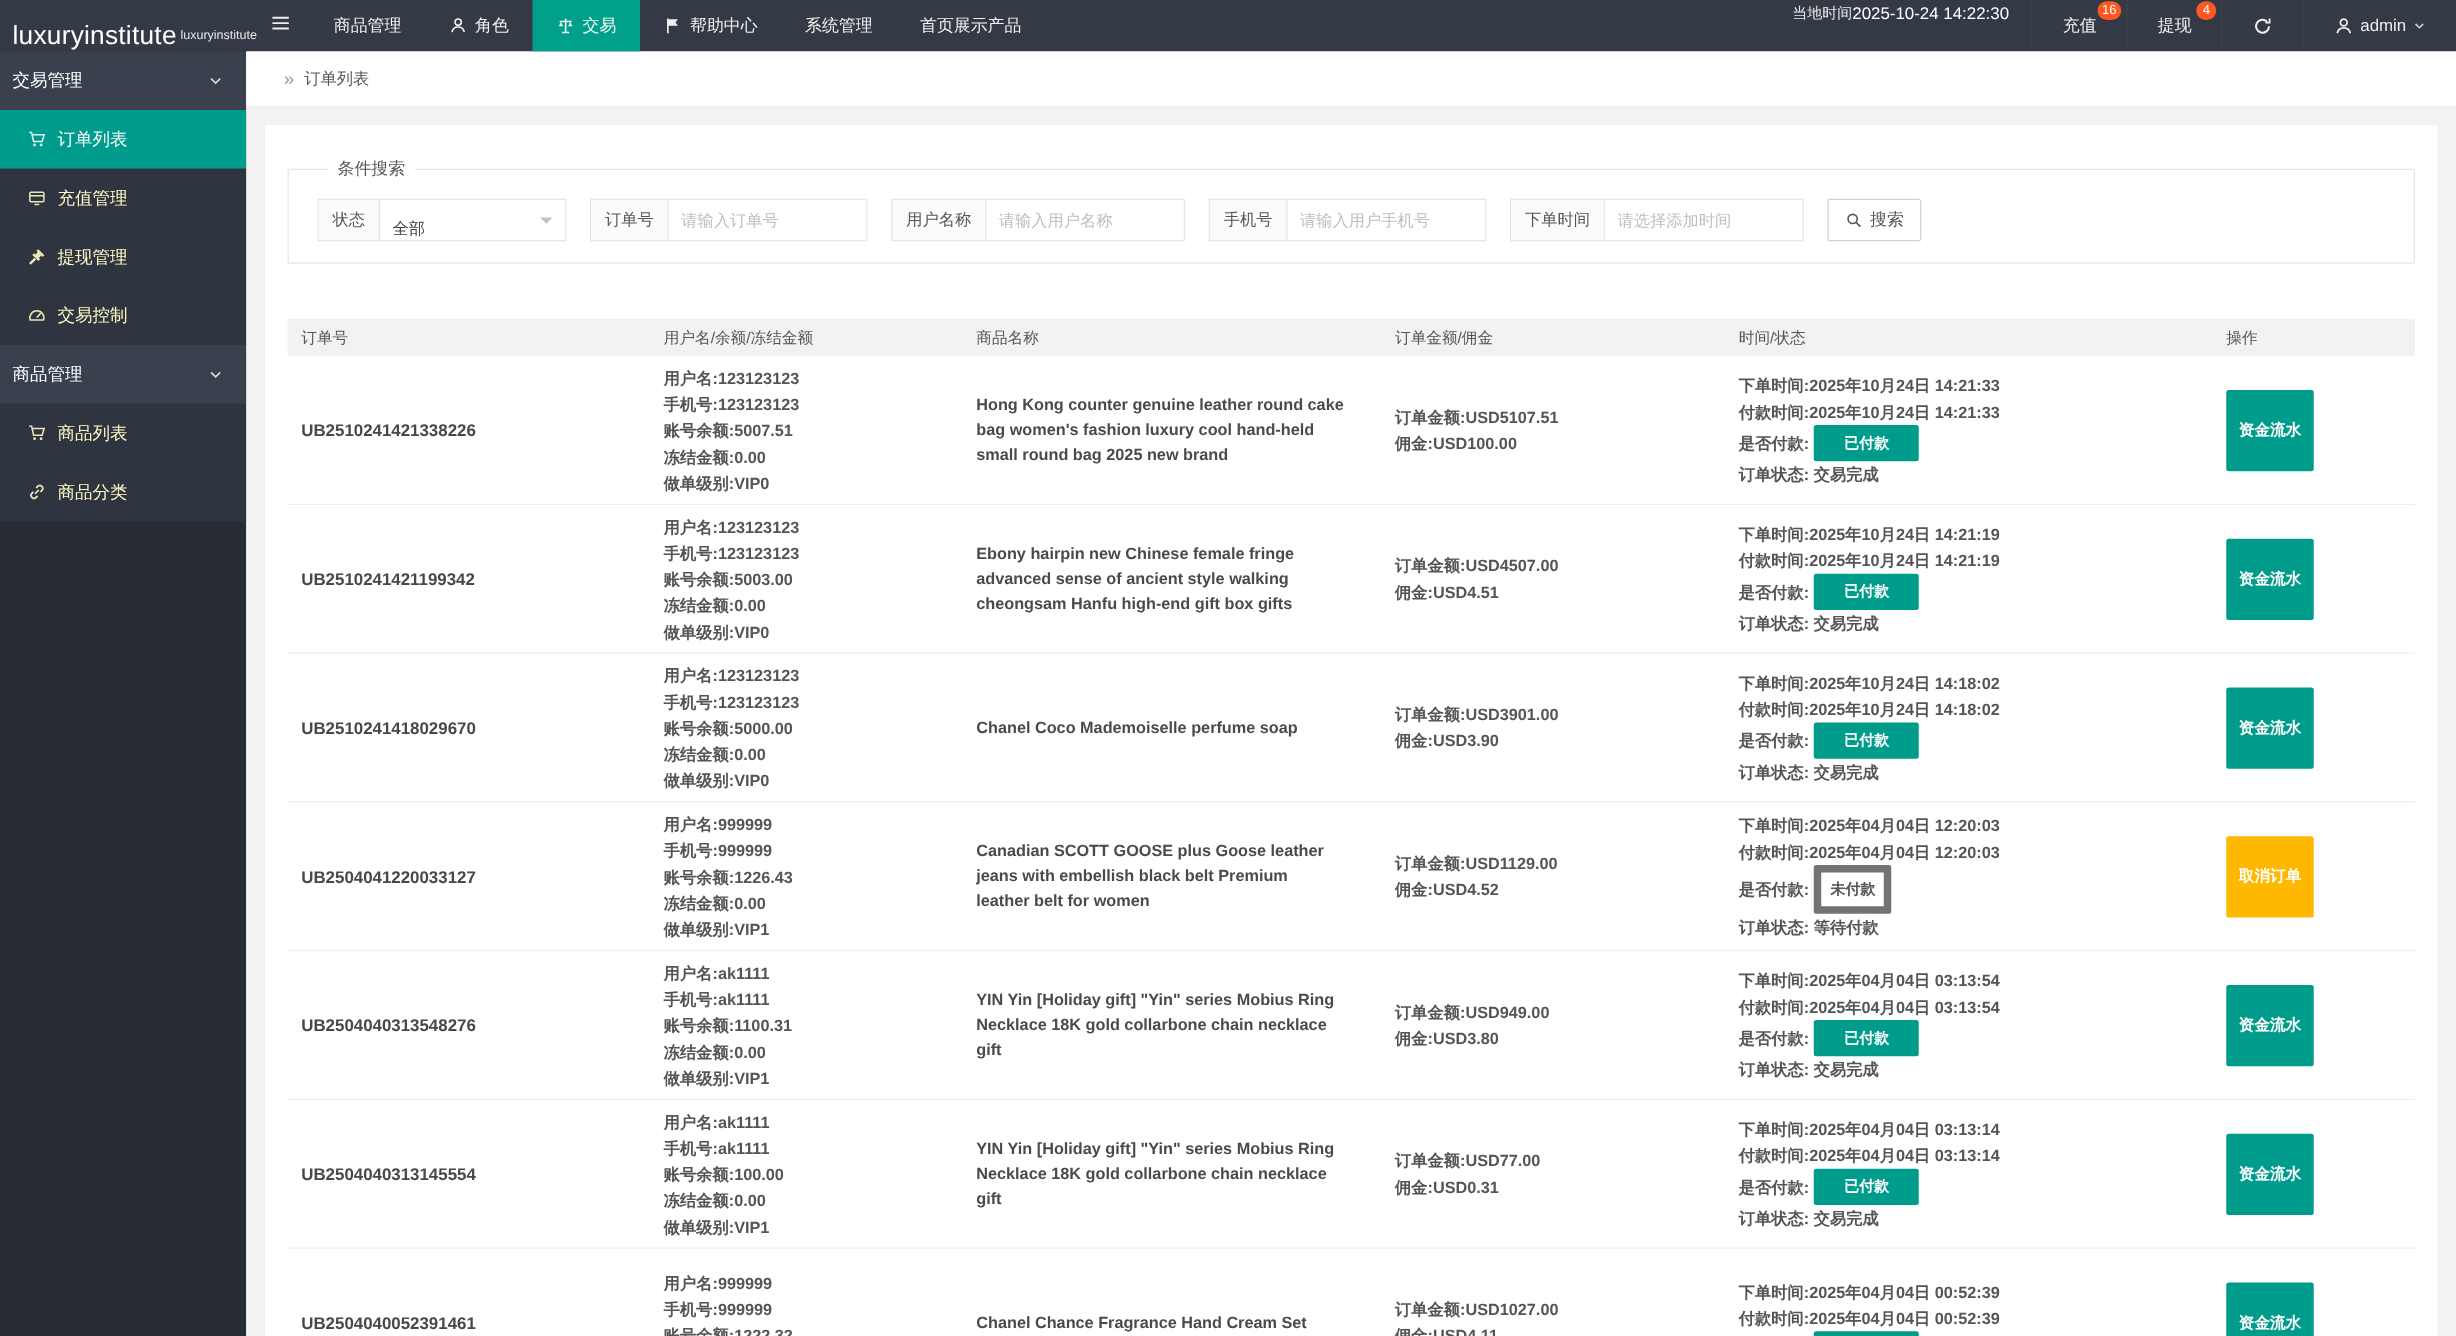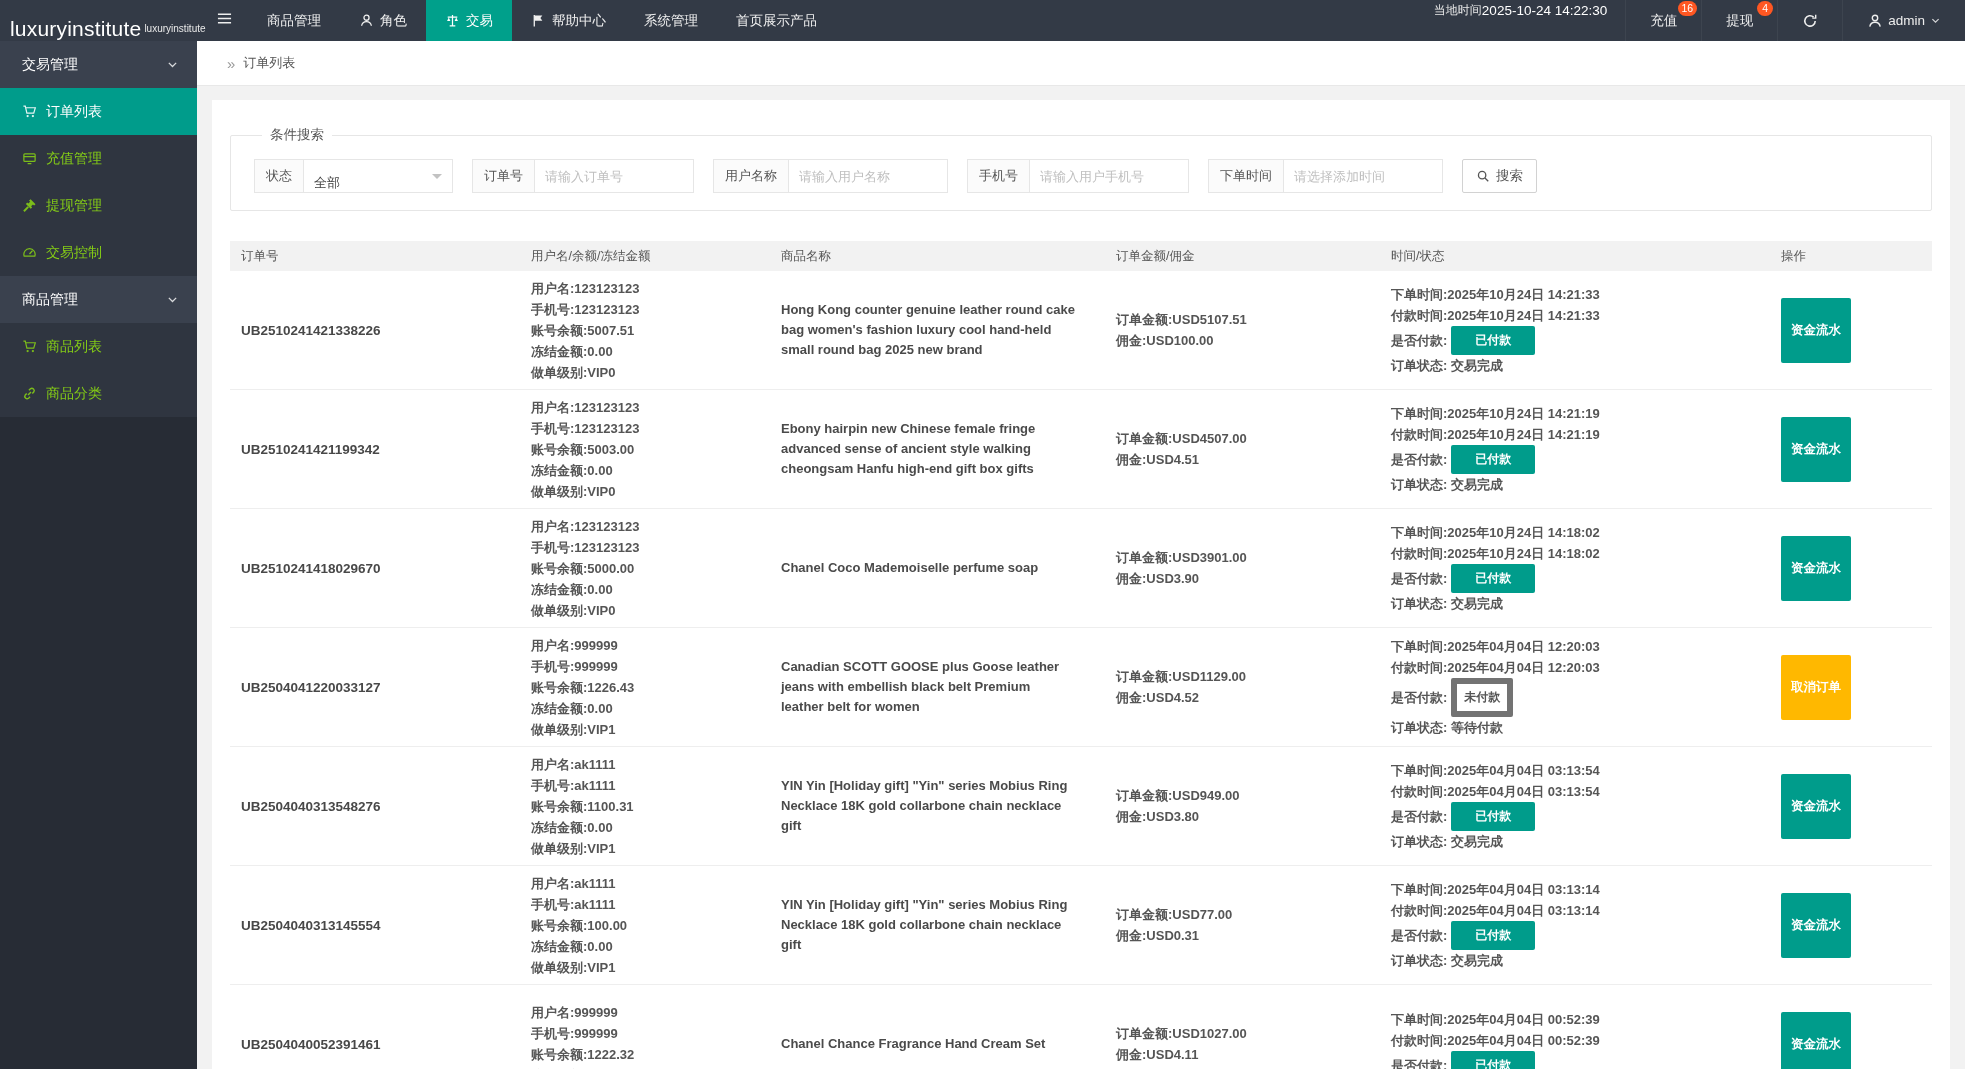--- a/index.html
+++ b/index.html
@@ -26,36 +26,36 @@
   .tr-badge { position:absolute; top:1px; right:4px; min-width:16px; height:15px; line-height:15px; padding:0 4px; background:#ff5722; color:#fff; font-size:10.5px; border-radius:8px; text-align:center; }
   .tr-icon { width:16px; height:16px; display:inline-flex; }
   .tr-icon svg { width:16px; height:16px; }
   .adminbox { gap:5px; }
   .adminbox .chev { width:11px; height:11px; display:inline-flex; opacity:.85; }
   .adminbox .chev svg { width:11px; height:11px; }
 
   
   #sidebar { position:absolute; top:41px; left:0; width:197px; bottom:0; background:#272c35; }
   #side-menu { background:#2f3540; }
-  .sg-head { height:47px; display:flex; align-items:center; padding:0 18px 0 22px; background:#3a414e; color:#fff; font-size:14px; cursor:pointer; }
+  .sg-head { height:47px; display:flex; align-items:center; padding:0 18px 0 10px; background:#3a414e; color:#fff; font-size:14px; cursor:pointer; }
   .sg-head .sg-chev { margin-left:auto; width:13px; height:13px; opacity:.8; display:inline-flex; }
   .sg-head .sg-chev svg { width:13px; height:13px; }
-  .s-item { height:47px; display:flex; align-items:center; gap:9px; padding-left:22px; color:#84cc16; font-size:14px; cursor:pointer; background:#2f3540; }
+  .s-item { height:47px; display:flex; align-items:center; gap:9px; padding-left:22px; color:#fef9c3; font-size:14px; cursor:pointer; background:#2f3540; }
   .s-item .s-ic { width:15px; height:15px; display:inline-flex; opacity:.9; }
   .s-item .s-ic svg { width:15px; height:15px; }
   .s-item.active { background:#009c8b; color:#fff; }
 
   
   #main { position:absolute; top:41px; left:197px; right:0; bottom:0; background:#f2f2f2; }
   #crumbbar { height:45px; background:#fff; border-bottom:1px solid #e8e8e8; display:flex; align-items:center; padding-left:30px; font-size:13px; color:#555; }
   #crumbbar .carr { color:#9a9a9a; font-size:15px; margin-right:8px; }
   #card { margin:14px 15px 0; background:#fff; height:calc(100% - 59px); padding:26px 18px 0; overflow:hidden; }
 
   
-  fieldset.sfield { border:1px solid #e6e6e6; border-radius:2px; padding:13px 3px 17px 23px; margin-bottom:30px; }
+  fieldset.sfield { border:1px solid #e6e6e6; border-radius:2px; padding:13px 3px 17px 23px; margin-bottom:44px; }
   fieldset.sfield legend { font-size:13.5px; color:#555; padding:0 8px; margin-left:8px; }
   .frow { display:flex; align-items:center; gap:19px; margin-top:2px; }
   .fgroup { display:flex; align-items:stretch; height:34px; }
   .flabel { display:flex; align-items:center; padding:0 11px; border:1px solid #e6e6e6; border-right:none; background:#fbfbfb; font-size:13px; color:#555; white-space:nowrap; }
   .fgroup input { width:160px; height:34px; border:1px solid #e6e6e6; padding:0 10px; font-size:13px; color:#555; outline:none; font-family:inherit; }
   .fgroup input::placeholder { color:#bfbfbf; }
   .fselect { position:relative; width:150px; border:1px solid #e6e6e6; background:#fff; display:flex; align-items:flex-end; padding:0 10px; font-size:13px; color:#444; cursor:pointer; }
   .fselect::after { content:""; position:absolute; right:10px; top:14px; border:5px solid transparent; border-top-color:#c2c2c2; }
   .sbtn { height:34px; display:flex; align-items:center; gap:6px; padding:0 13px; border:1px solid #d2d2d2; background:#fff; font-size:13.5px; color:#555; cursor:pointer; border-radius:2px; font-family:inherit; }
   .sbtn svg { width:14px; height:14px; }

